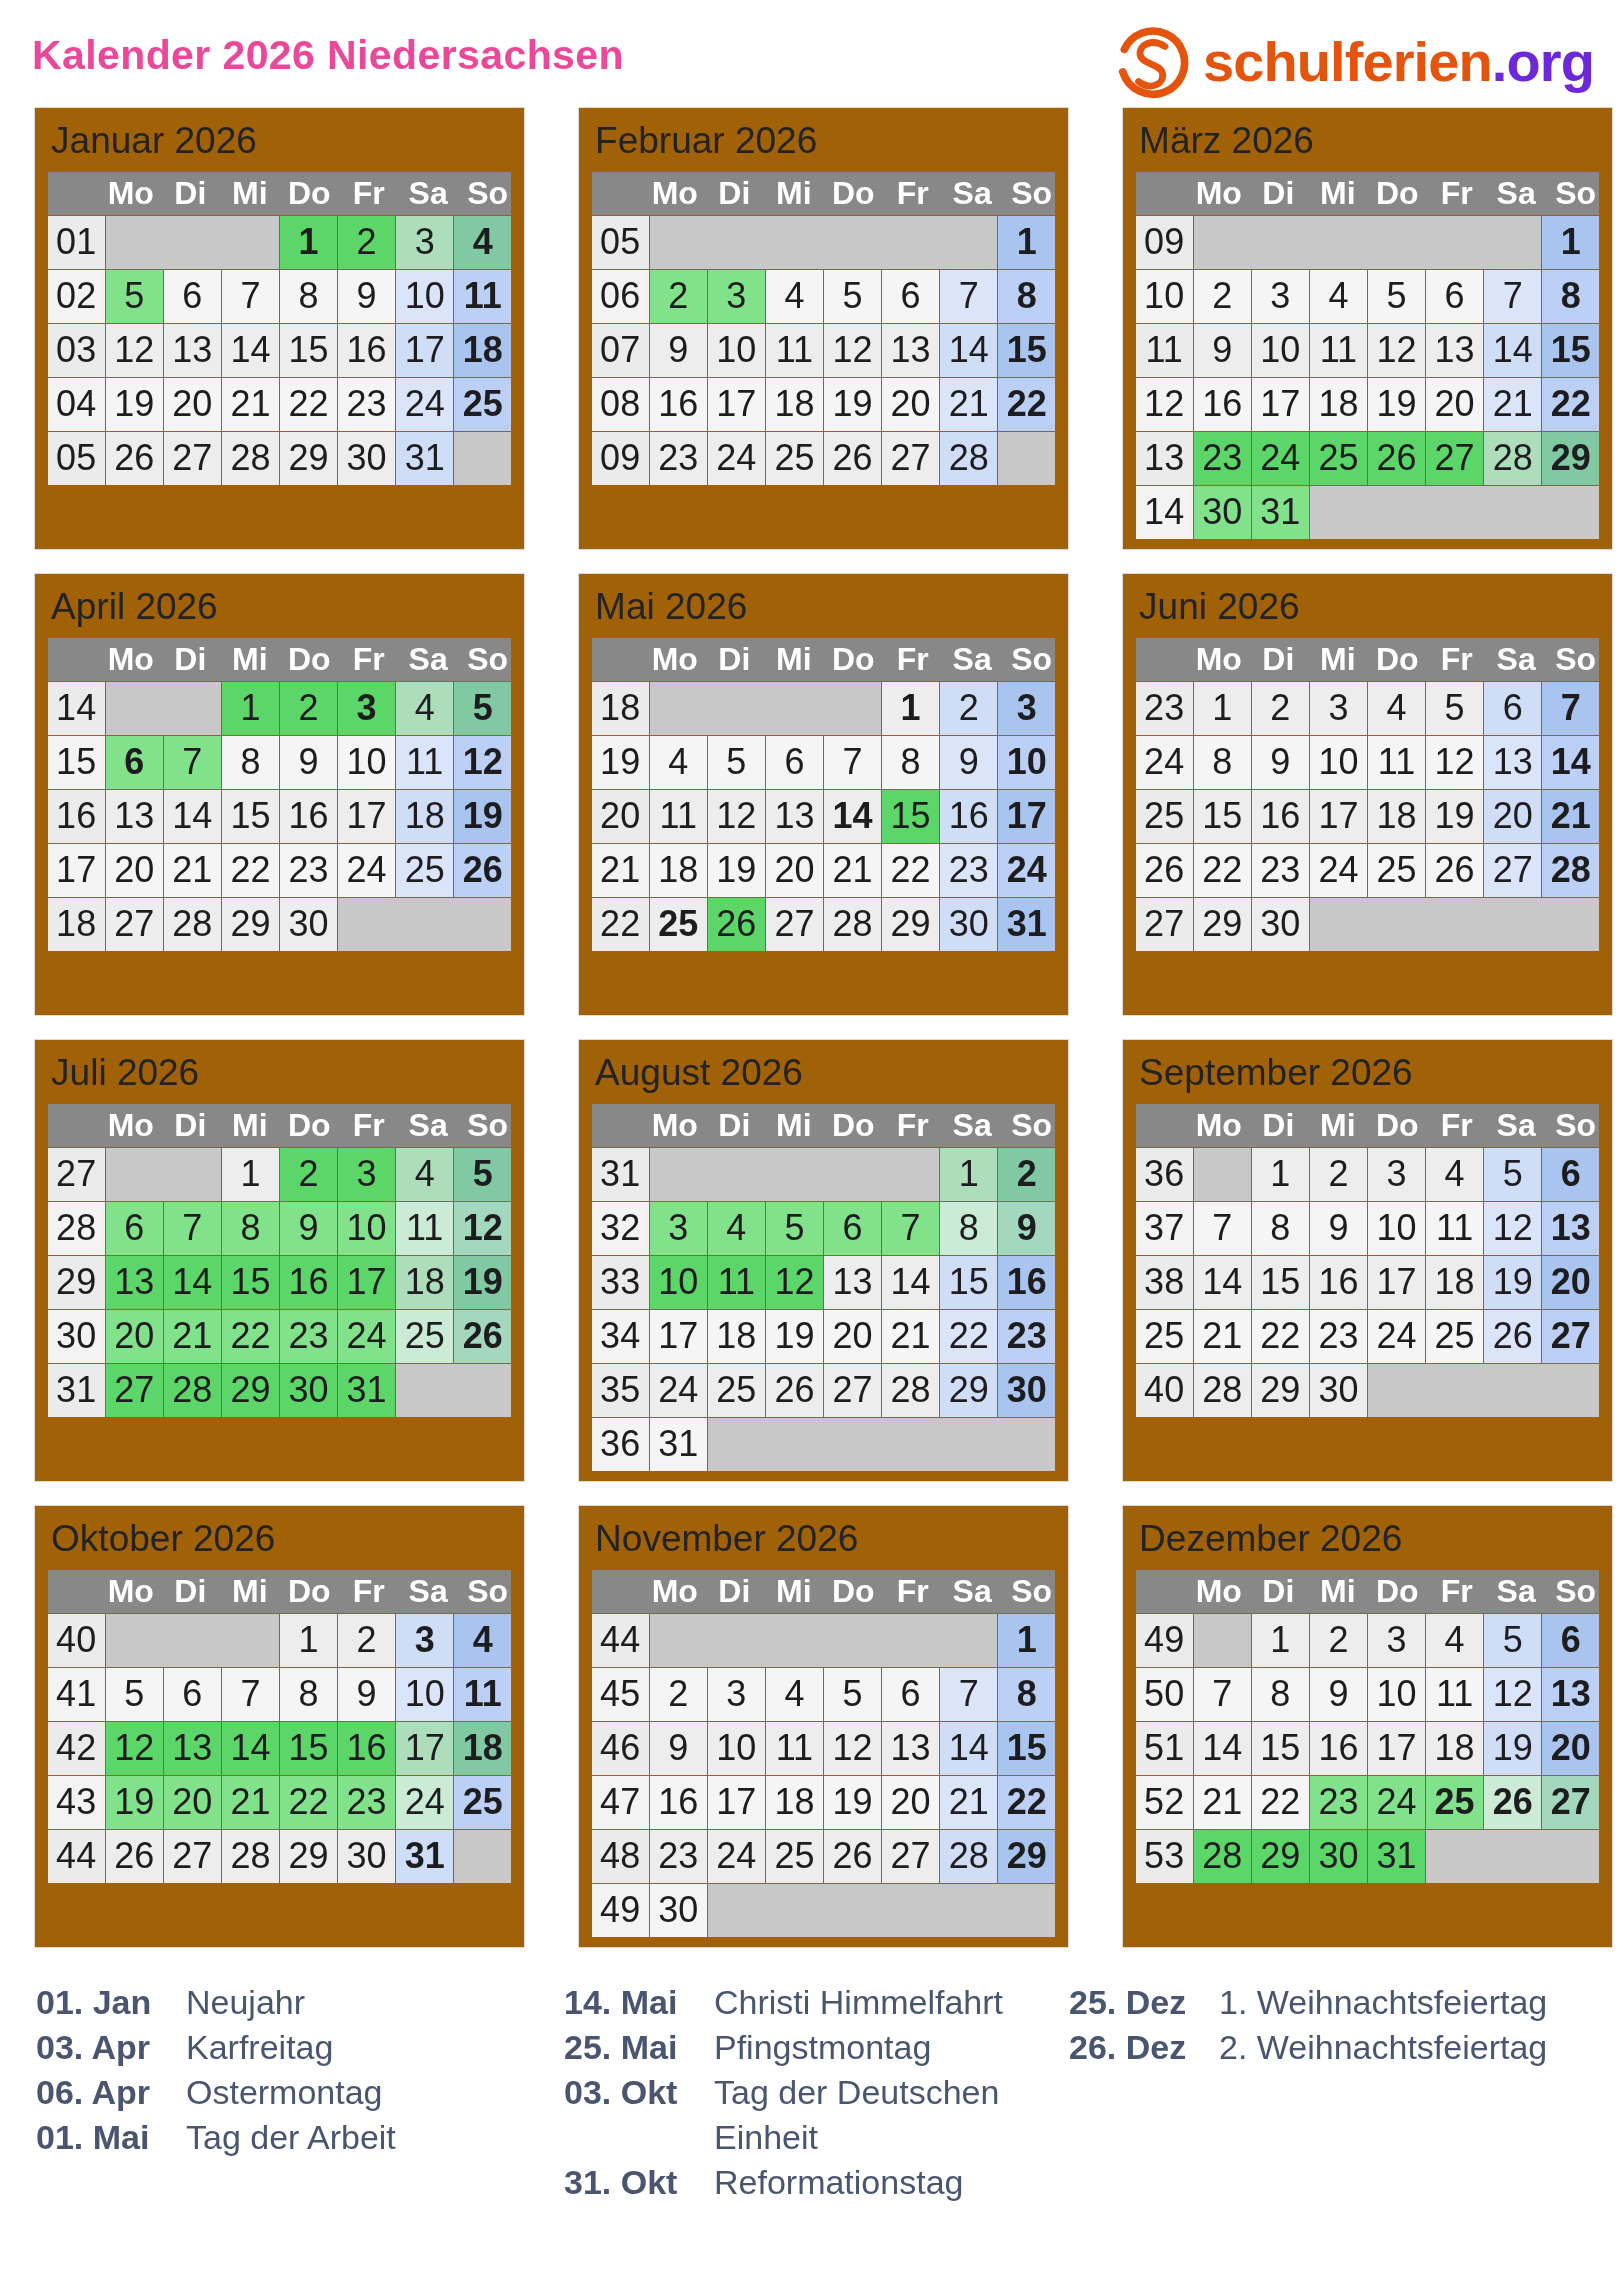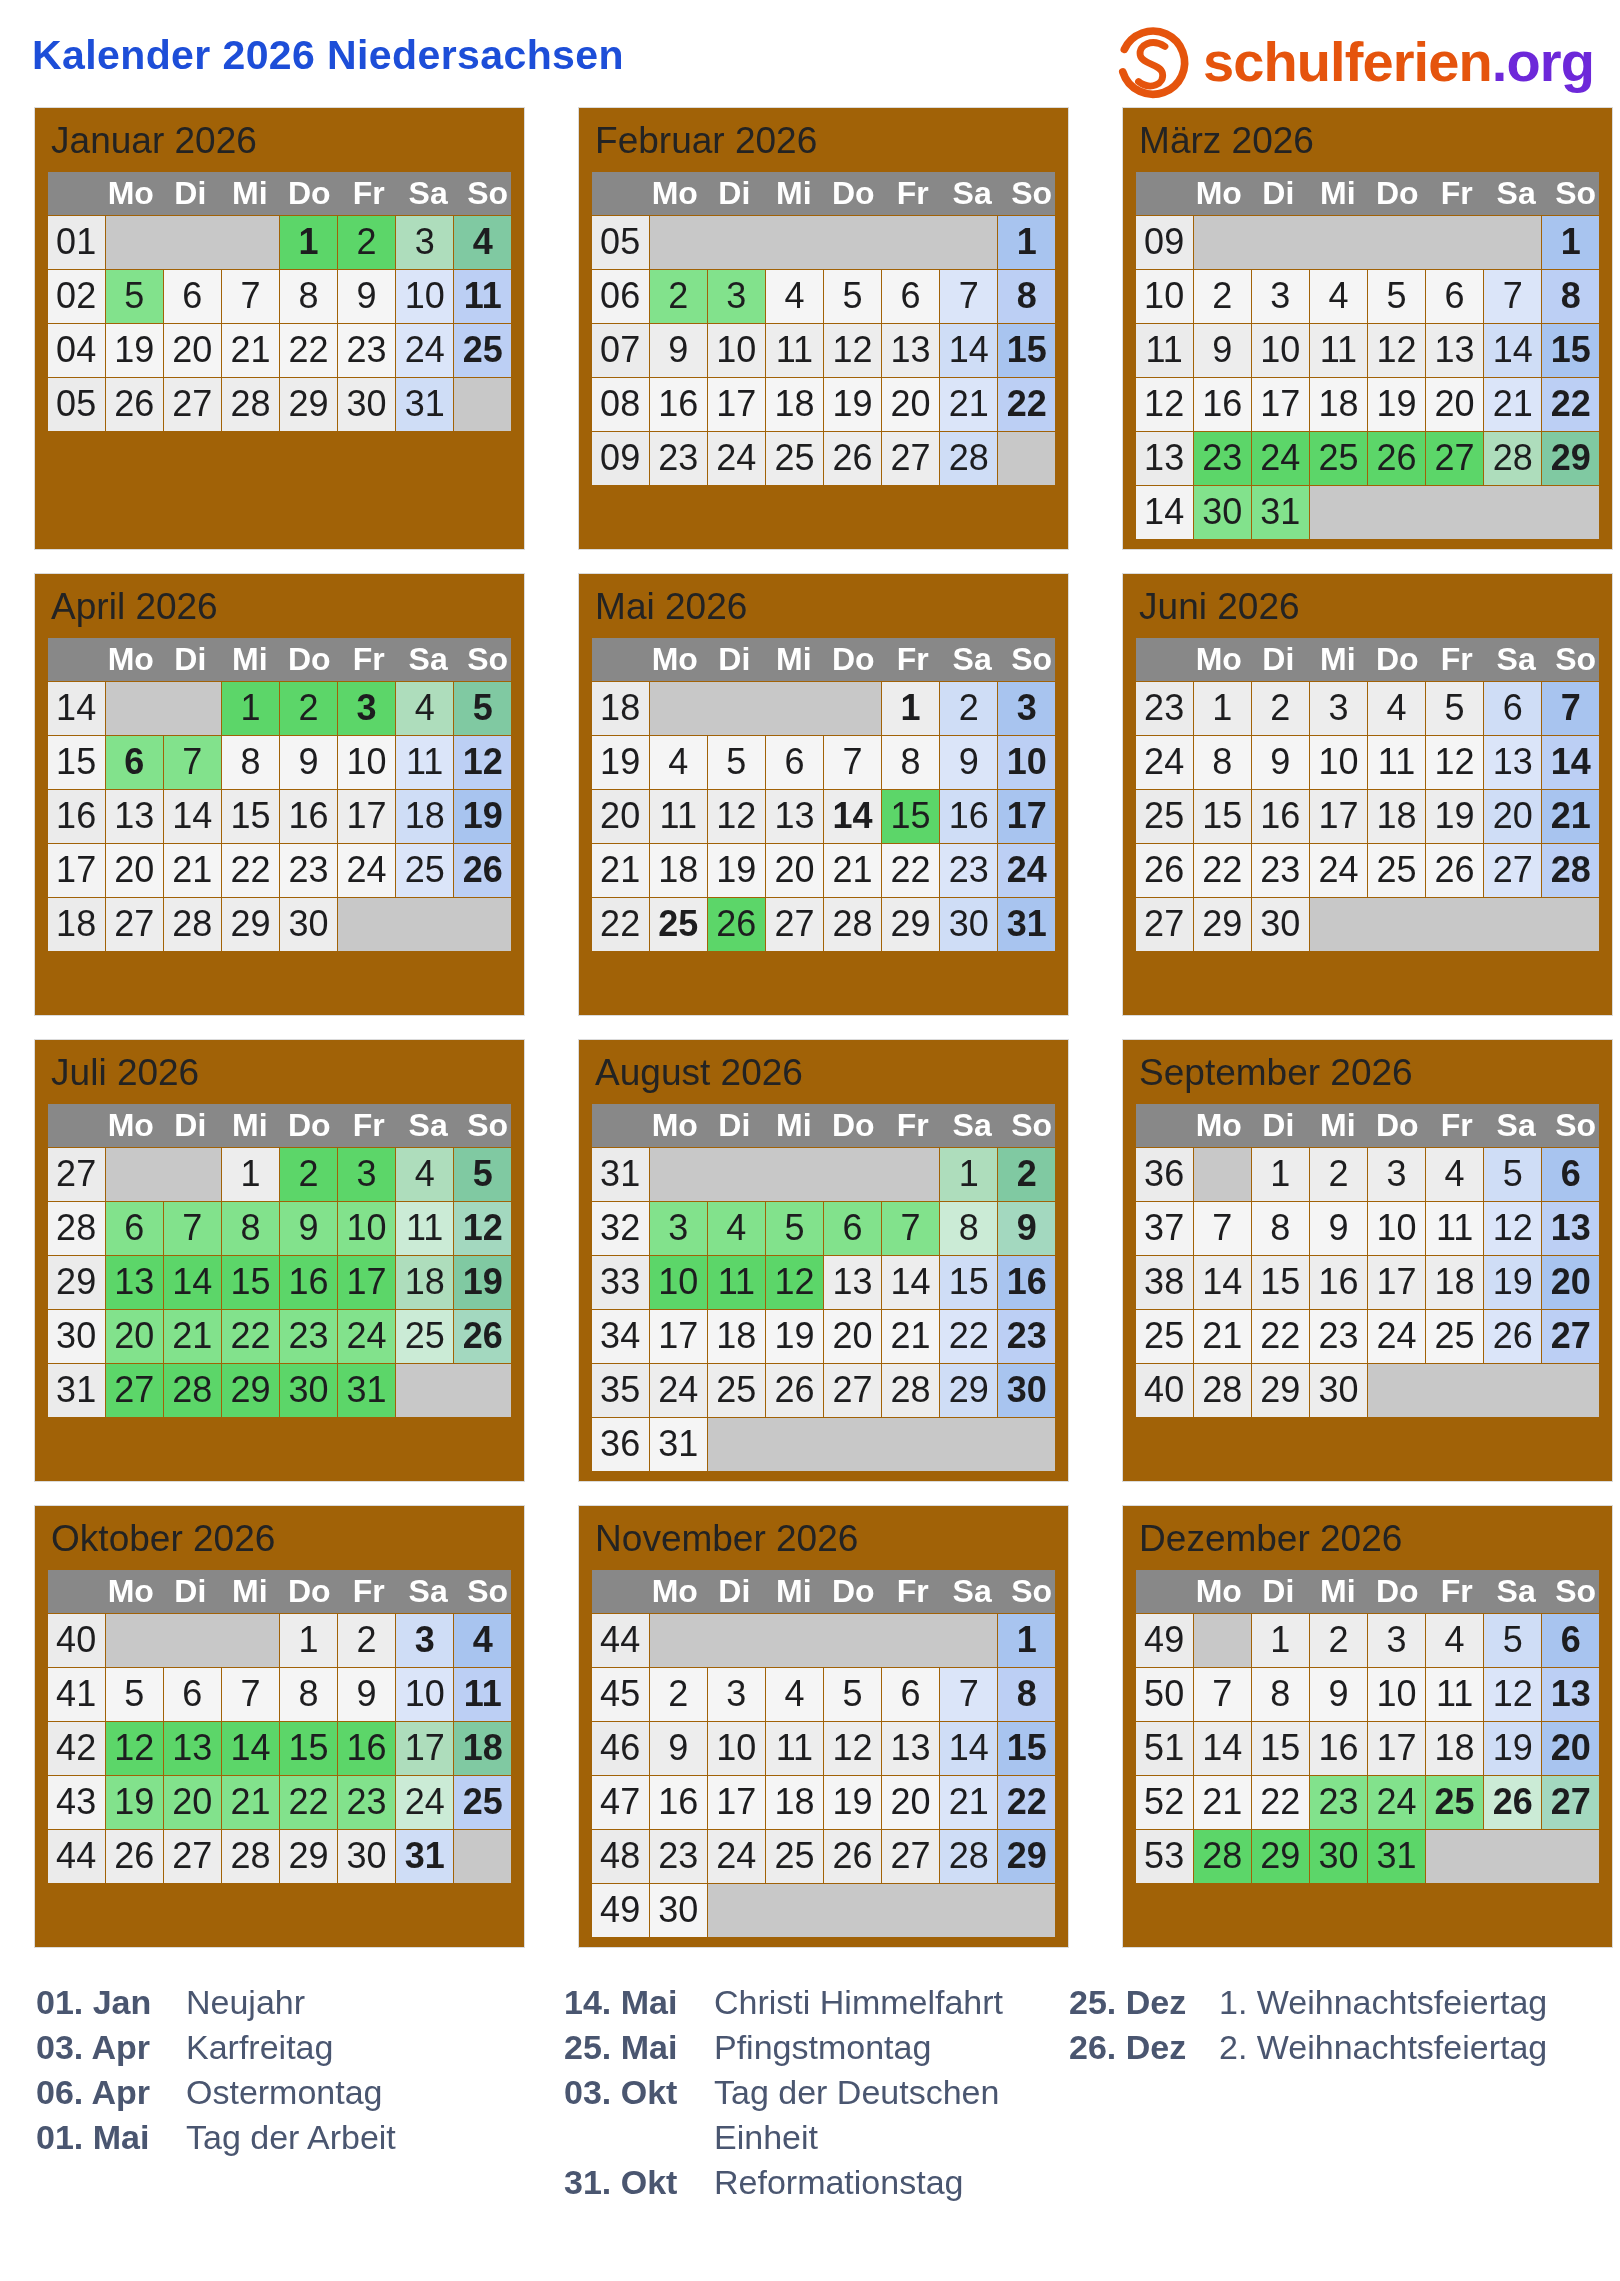--- a/index.html
+++ b/index.html
@@ -3,21 +3,21 @@
 <meta charset="utf-8">
 <style>
   html,body{margin:0;padding:0;}
   body{
     width:1621px;height:2281px;background:#ffffff;
     font-family:"Liberation Sans", sans-serif;
     position:relative;overflow:hidden;
   }
   header{display:flex;justify-content:space-between;align-items:flex-start;
     padding:19.6px 27px 0 32px;height:103px;box-sizing:border-box;}
-  h1{margin:12.5px 0 0 0;font-size:41px;color:#1d4ed8;letter-spacing:0.4px;font-weight:bold;}
+  h1{margin:12.5px 0 0 0;font-size:41px;color:#ec4899;letter-spacing:0.4px;font-weight:bold;}
   .logo{display:flex;align-items:center;gap:9px;text-decoration:none;cursor:pointer;}
   .brand{font-size:56px;font-weight:bold;letter-spacing:-0.9px;line-height:82px;}
   .brand .orange{color:#E5540D;}
   .brand .blue{color:#6d28d9;}
 
   #months{display:grid;grid-template-columns:repeat(3,491px);column-gap:53px;row-gap:23px;
     margin:3.6px 0 0 34px;}
   .month{box-sizing:border-box;height:443px;background:#a16207;border:1.8px solid #DBDBDB;padding:7.1px 11.6px;}
   .month h2{margin:5.3px 0 9px 4.5px;font-size:37px;font-weight:400;color:#232323;}
   table.cal{width:100%;border-collapse:separate;border-spacing:1.8px;table-layout:fixed;}
@@ -89,20 +89,30 @@
           </tr>
           <tr class="rB">
             <td class="wno">02</td>
             <td class="t-h">5</td>
             <td class="t-w">6</td>
             <td class="t-w">7</td>
             <td class="t-w">8</td>
             <td class="t-w">9</td>
             <td class="t-s">10</td>
             <td class="t-o">11</td>
+          </tr>
+          <tr class="rA">
+            <td class="wno">03</td>
+            <td class="t-w">12</td>
+            <td class="t-w">13</td>
+            <td class="t-w">14</td>
+            <td class="t-w">15</td>
+            <td class="t-w">16</td>
+            <td class="t-s">17</td>
+            <td class="t-o">18</td>
           </tr>
           <tr class="rB">
             <td class="wno">04</td>
             <td class="t-w">19</td>
             <td class="t-w">20</td>
             <td class="t-w">21</td>
             <td class="t-w">22</td>
             <td class="t-w">23</td>
             <td class="t-s">24</td>
             <td class="t-o">25</td>

